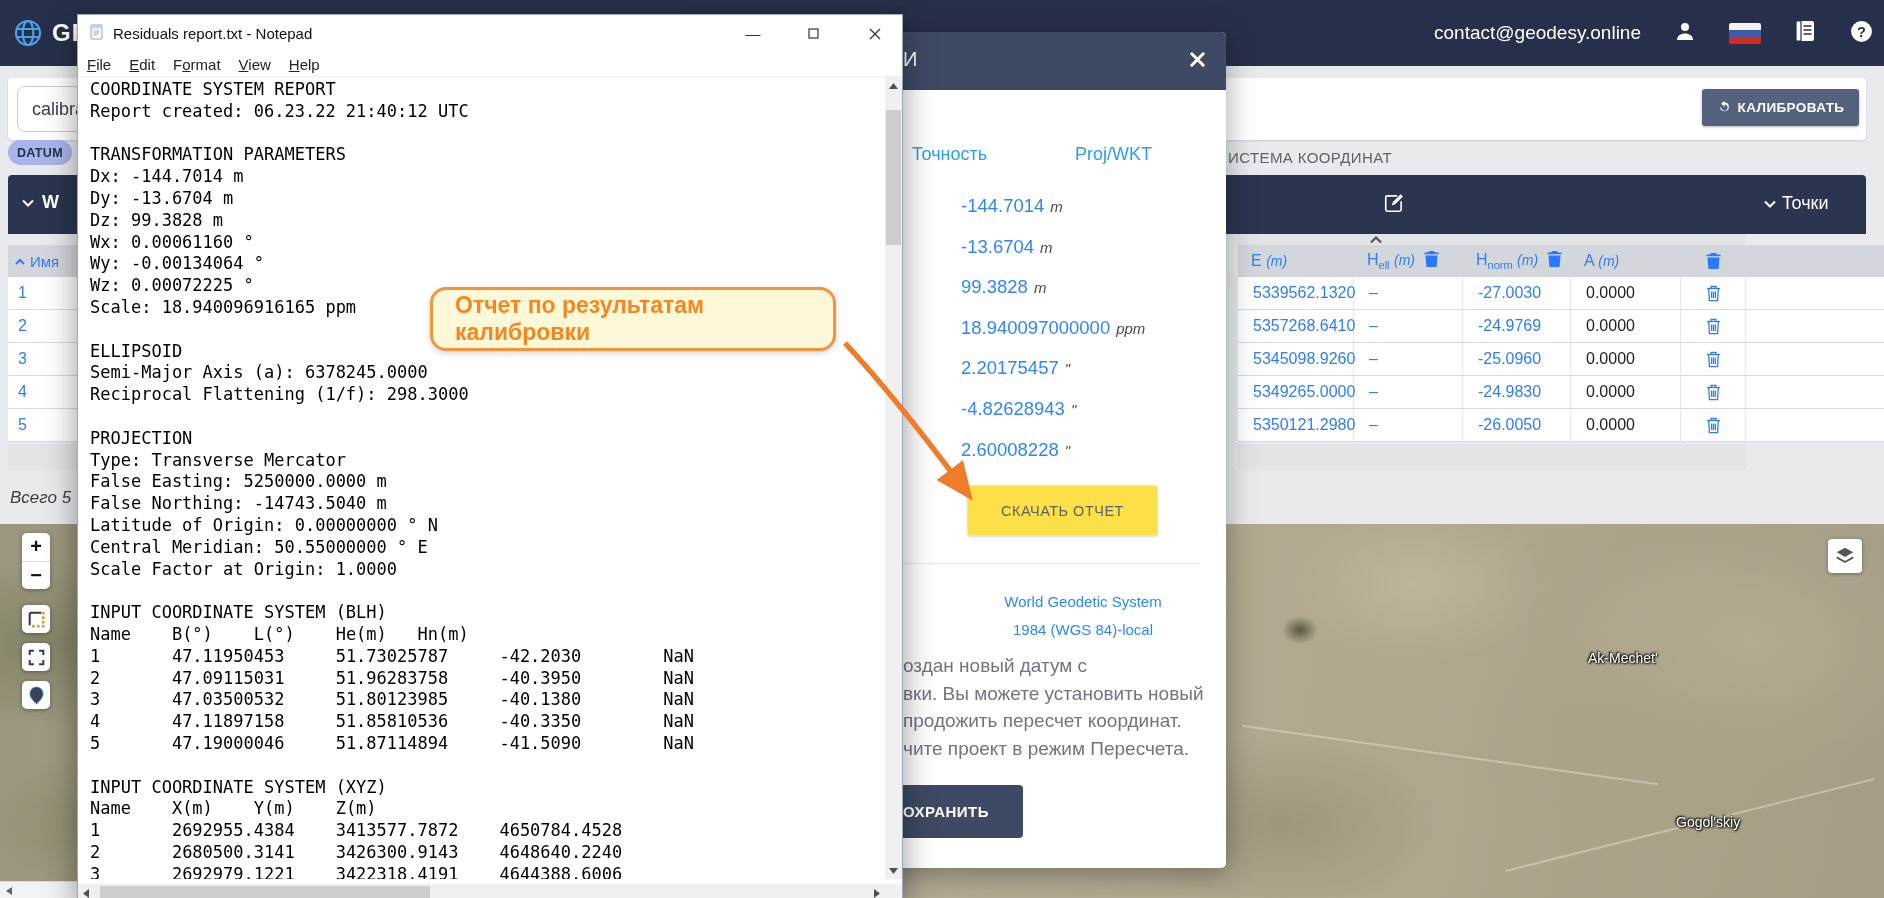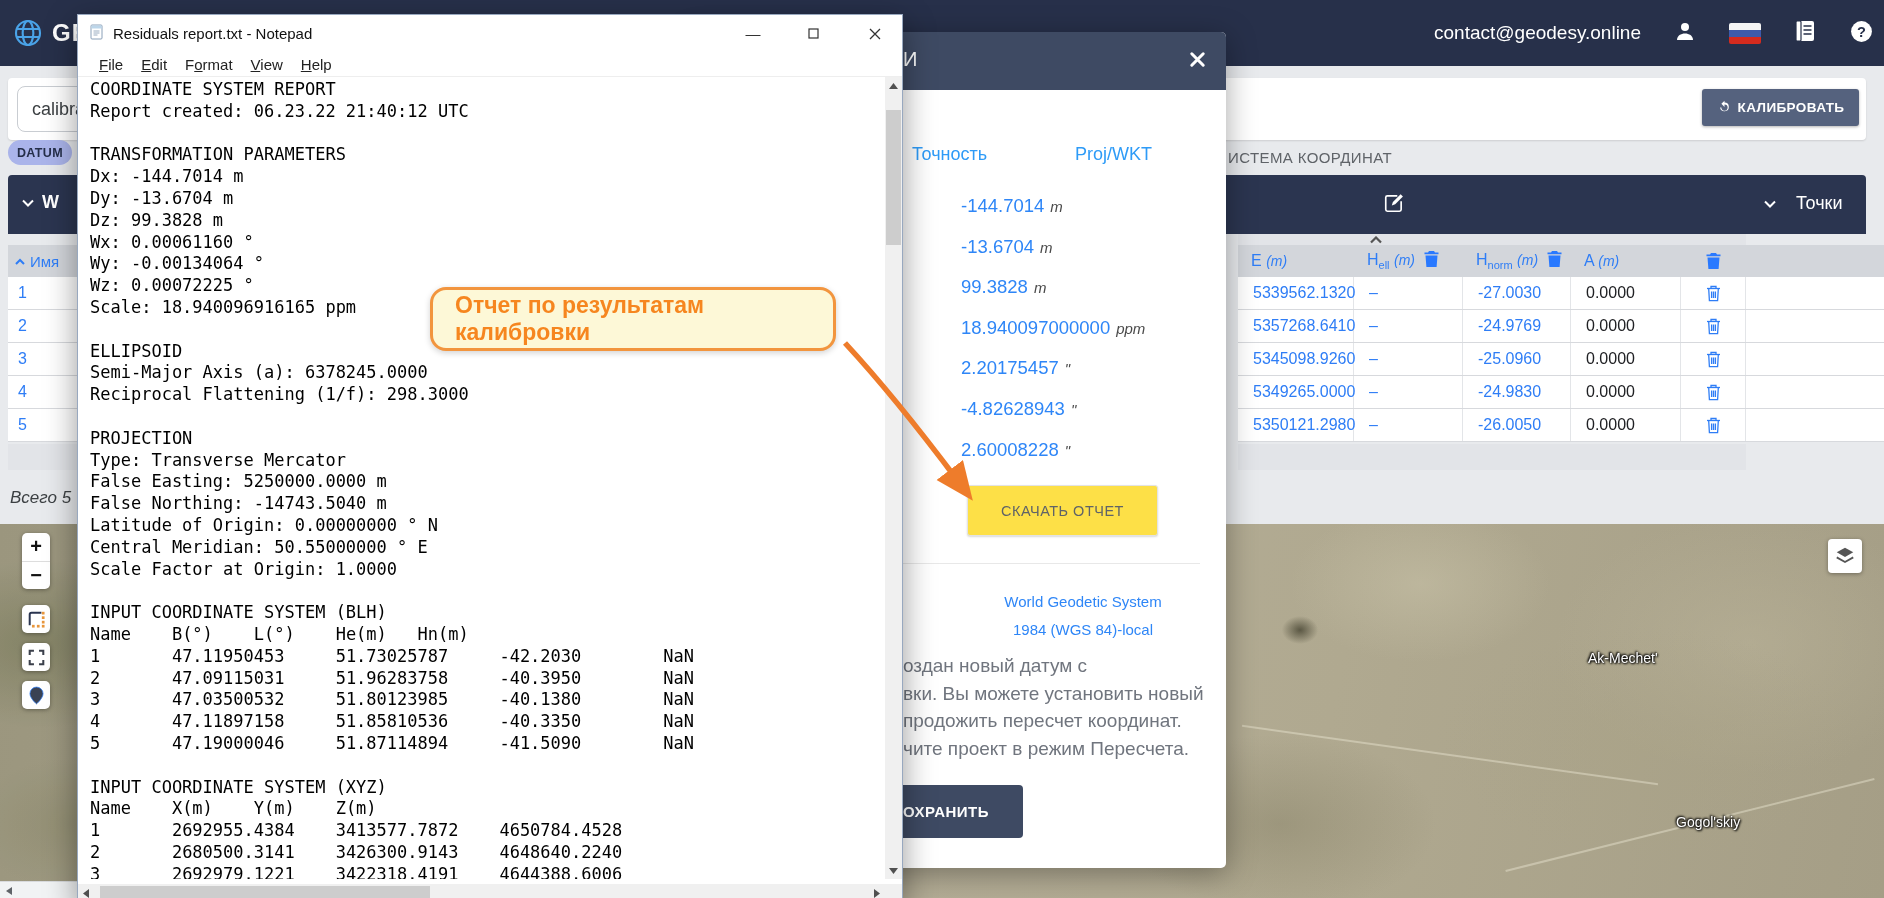--- a/index.html
+++ b/index.html
@@ -32,21 +32,21 @@
     color:#252f4a;font-size:12.5px;font-weight:bold;display:flex;align-items:center;justify-content:center;
     letter-spacing:.4px;z-index:2;}
   .cs-label{position:absolute;left:1228px;top:149px;font-size:15px;color:#5f6368;letter-spacing:.4px;z-index:2;}
 
   
   .dark-band{position:absolute;left:8px;top:175px;width:1858px;height:59px;background:#2b3550;
     border-radius:4px 4px 0 0;z-index:2;}
   .band-left{position:absolute;left:14px;top:17px;display:flex;align-items:center;gap:8px;color:#fff;
     font-size:18px;font-weight:bold;}
   .band-edit{position:absolute;left:1375px;top:17px;cursor:pointer;}
-  .band-points{position:absolute;left:1756px;top:18px;display:flex;align-items:center;gap:20px;color:#fff;
+  .band-points{position:absolute;left:1756px;top:18px;display:flex;align-items:center;gap:6px;color:#fff;
     font-size:18px;cursor:pointer;}
 
   
   .collapse-strip{position:absolute;left:1238px;top:234px;width:508px;height:11px;background:#e2e4e8;z-index:2;}
   .collapse-strip svg{position:absolute;left:132px;top:2px;}
   .ptable{position:absolute;left:1238px;top:245px;width:646px;z-index:2;font-size:16px;}
   .phead{display:flex;height:32px;background:#d3d6db;align-items:center;}
   .hcell{height:48px;display:flex;align-items:center;padding-left:13px;color:#2e7df6;gap:8px;}
   .hcell i{font-style:italic;font-size:14px;}
   .hcell sub{font-size:11px;}
@@ -130,21 +130,21 @@
   .notepad{position:absolute;left:77px;top:14px;width:826px;height:890px;background:#fff;
     border:1px solid #98a8bf;box-shadow:0 10px 30px rgba(0,0,0,.4);z-index:50;}
   .np-titlebar{position:absolute;left:0;top:0;width:100%;height:37px;background:#fff;
     display:flex;align-items:center;}
   .np-icon{margin-left:11px;}
   .np-title{margin-left:8px;font-size:15px;color:#111;}
   .np-winbtn{position:absolute;top:0;width:46px;height:37px;display:flex;align-items:center;
     justify-content:center;font-size:15px;color:#333;cursor:pointer;}
   .np-min{left:652px;} .np-max{left:712px;} .np-close{left:770px;width:54px;}
   .np-menubar{position:absolute;left:0;top:37px;width:100%;height:25px;background:#fff;
-    border-bottom:1px solid #eee;display:flex;align-items:center;padding-left:12px;font-size:15px;color:#222;}
+    border-bottom:1px solid #eee;display:flex;align-items:center;padding-left:0;font-size:15px;color:#222;}
   .mitem{padding:0 9px;cursor:pointer;}
   .np-text{position:absolute;left:0;top:62px;width:807px;height:802px;overflow:hidden;background:#fff;}
   .np-text pre{margin:0;padding:2px 0 0 12px;font-family:"DejaVu Sans Mono","Liberation Mono",monospace;
     font-size:17px;line-height:21.8px;color:#000;tab-size:8;-moz-tab-size:8;white-space:pre;}
   .np-vscroll{position:absolute;right:0;top:62px;width:17px;height:802px;background:#f0f0f0;}
   .np-vthumb{position:absolute;left:1px;top:33px;width:15px;height:135px;background:#cdcdcd;}
   .np-hscroll{position:absolute;left:0;bottom:1px;width:807px;height:18px;background:#f0f0f0;}
   .np-hthumb{position:absolute;left:22px;top:2px;width:330px;height:14px;background:#cdcdcd;}
   .np-sarr{position:absolute;color:#505050;font-size:10px;}
   .corner{position:absolute;right:0;bottom:1px;width:17px;height:18px;background:#f0f0f0;}

